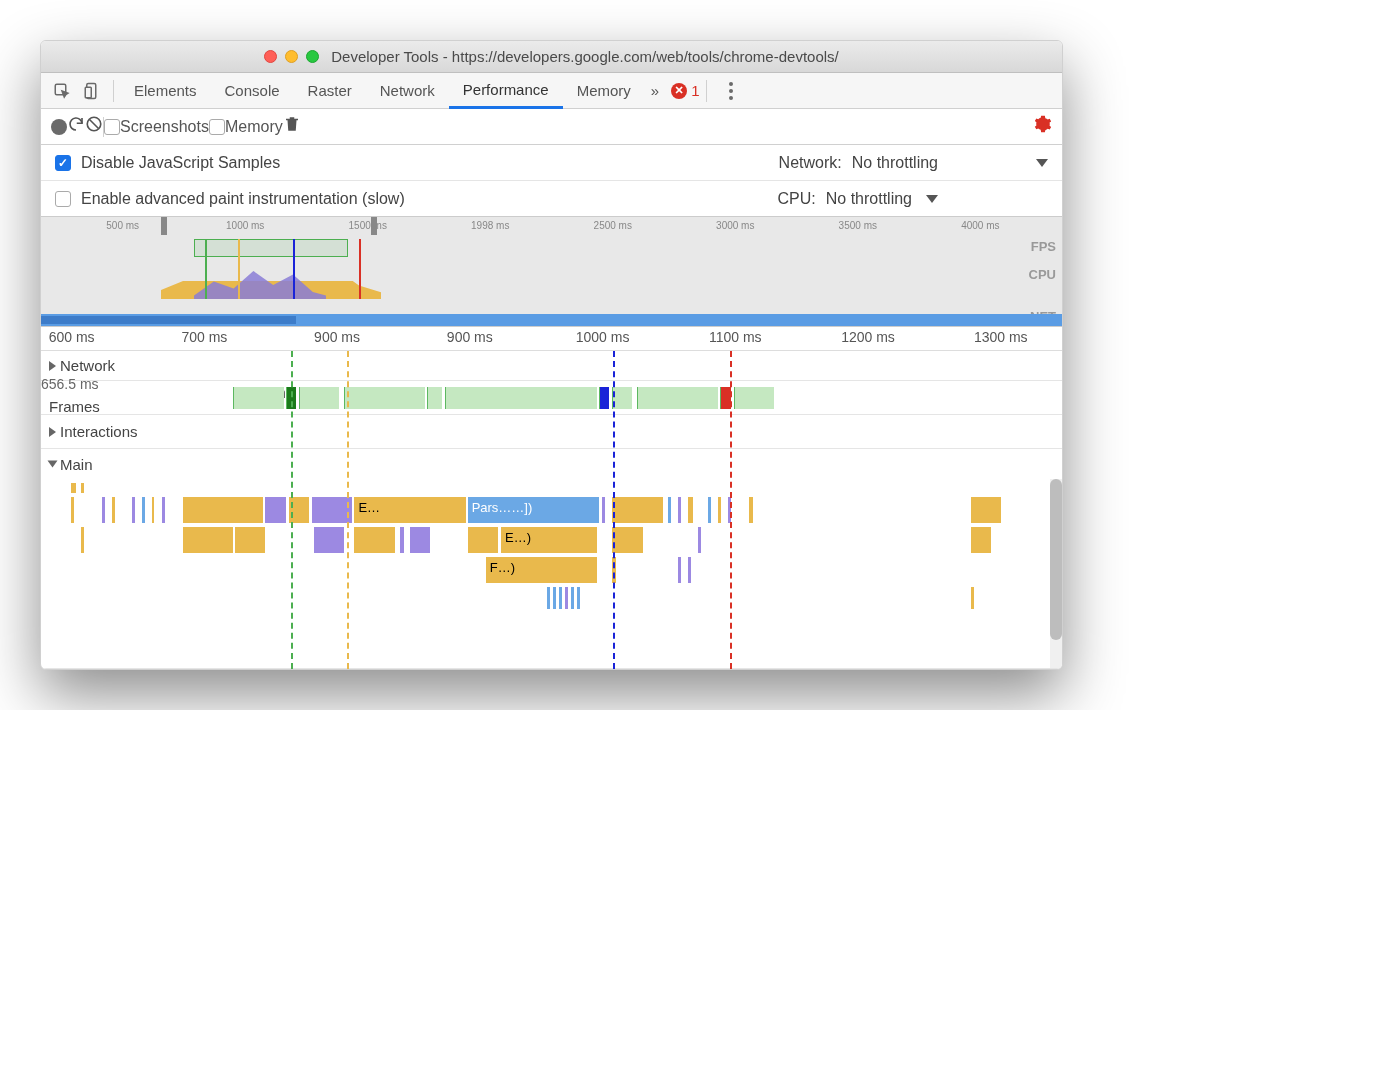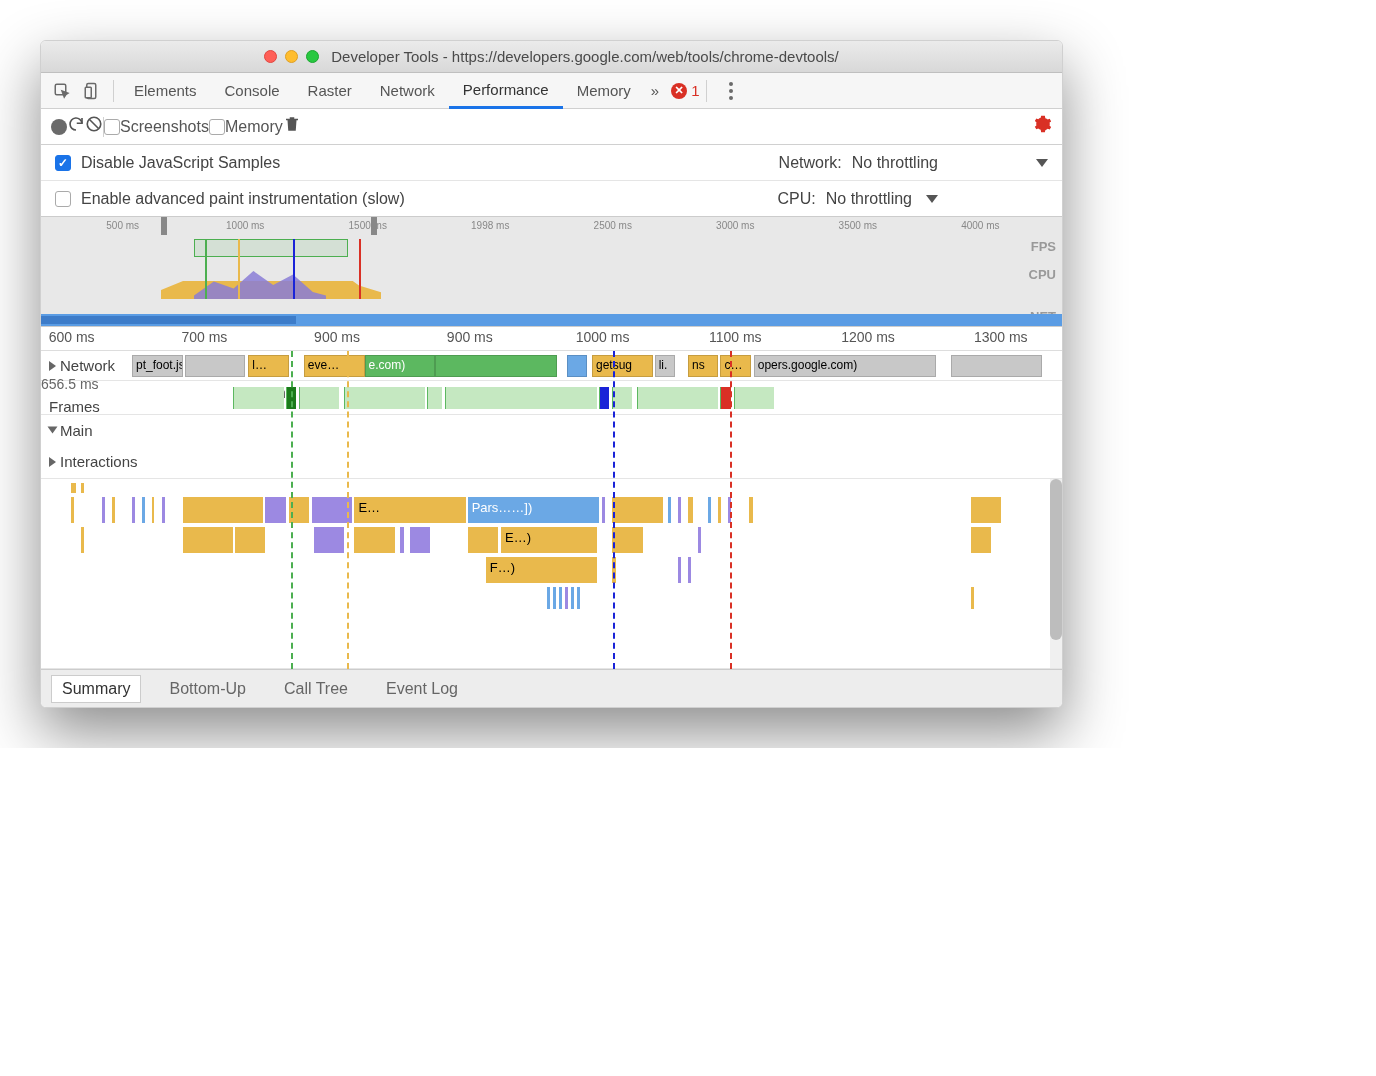--- a/index.html
+++ b/index.html
@@ -259,35 +259,20 @@
     <div class="vline" style="left:24.5%;border-color:#4caf50;"></div>
     <div class="vline" style="left:30%;border-color:#e9b94c;"></div>
     <div class="vline" style="left:56%;border-color:#1a23d8;"></div>
     <div class="vline" style="left:67.5%;border-color:#d93025;"></div>
 
     <div class="row" style="height:30px;">
       <div class="row-header">
         <div class="disclosure"></div>
         <span>Network</span>
       </div>
-      <div class="network-bars">
-        <div class="nb grey" style="left:9%;width:5%;">pt_foot.js</div>
-        <div class="nb grey" style="left:14.2%;width:6%;"></div>
-        <div class="nb yellow" style="left:20.5%;width:4%;">l…</div>
-        <div class="nb yellow" style="left:26%;width:6%;">eve…</div>
-        <div class="nb green" style="left:32%;width:7%;">e.com)</div>
-        <div class="nb green" style="left:39%;width:12%;"></div>
-        <div class="nb blue" style="left:52%;width:2%;"></div>
-        <div class="nb yellow" style="left:54.5%;width:6%;">getsug</div>
-        <div class="nb grey" style="left:60.7%;width:2%;">li.</div>
-        <div class="nb yellow" style="left:64%;width:3%;">ns</div>
-        <div class="nb yellow" style="left:67.2%;width:3%;">c…</div>
-        <div class="nb grey" style="left:70.5%;width:18%;">opers.google.com)</div>
-        <div class="nb grey" style="left:90%;width:9%;"></div>
-      </div>
     </div>
 
     <div class="row frames-row">
       <div class="row-header" style="position:relative;">
         <span class="fb-label" style="left:0;top:-4px;position:absolute;">656.5 ms</span>
         <span style="margin-top:18px;">Frames</span>
       </div>
       <div class="frame-bars">
         <span class="fb-label" style="left:20%">109. ms</span>
         <span class="fb-label" style="left:30%">117.0 ms</span>
@@ -298,31 +283,31 @@
         <div class="fb" style="left:38.2%;width:1.5%;"></div>
         <div class="fb" style="left:40%;width:15%;"></div>
         <div class="fb" style="left:55.2%;width:1%;background:#1a23d8;"></div>
         <div class="fb" style="left:56.5%;width:2%;"></div>
         <div class="fb" style="left:59%;width:8%;"></div>
         <div class="fb" style="left:67.2%;width:1%;background:#d93025;"></div>
         <div class="fb" style="left:68.5%;width:4%;"></div>
       </div>
     </div>
 
+    <div class="row" style="height:34px;">
+      <div class="row-header">
+        <div class="disclosure"></div>
+        <span>Interactions</span>
+      </div>
+    </div>
+
     <div class="row" style="height:30px;border-bottom:none;">
       <div class="row-header">
         <div class="disclosure open"></div>
         <span>Main</span>
-      </div>
-    </div>
-
-    <div class="row" style="height:34px;">
-      <div class="row-header">
-        <div class="disclosure"></div>
-        <span>Interactions</span>
       </div>
     </div>
     <div class="main-area">
       <div class="flame">
 
         <div style="position:absolute;top:0;left:3%;width:0.5%;height:10px;background:#e9b94c;"></div>
         <div style="position:absolute;top:0;left:4%;width:0.3%;height:10px;background:#e9b94c;"></div>
 
         <div class="stripe y" style="left:3%;top:14px;height:26px;"></div>
         <div class="stripe p" style="left:6%;top:14px;height:26px;"></div>
@@ -376,20 +361,14 @@
         </div>
         <div class="stripe y" style="left:92%;top:104px;height:22px;width:3px;"></div>
       </div>
       <div class="scroll-track">
         <div class="scroll-thumb" style="top:0;height:85%;"></div>
       </div>
     </div>
 
   </div>
 
-  <div class="bottom-tabs">
-    <div class="btab active">Summary</div>
-    <div class="btab">Bottom-Up</div>
-    <div class="btab">Call Tree</div>
-    <div class="btab">Event Log</div>
-  </div>
 
 </div>
 
 </body></html>

